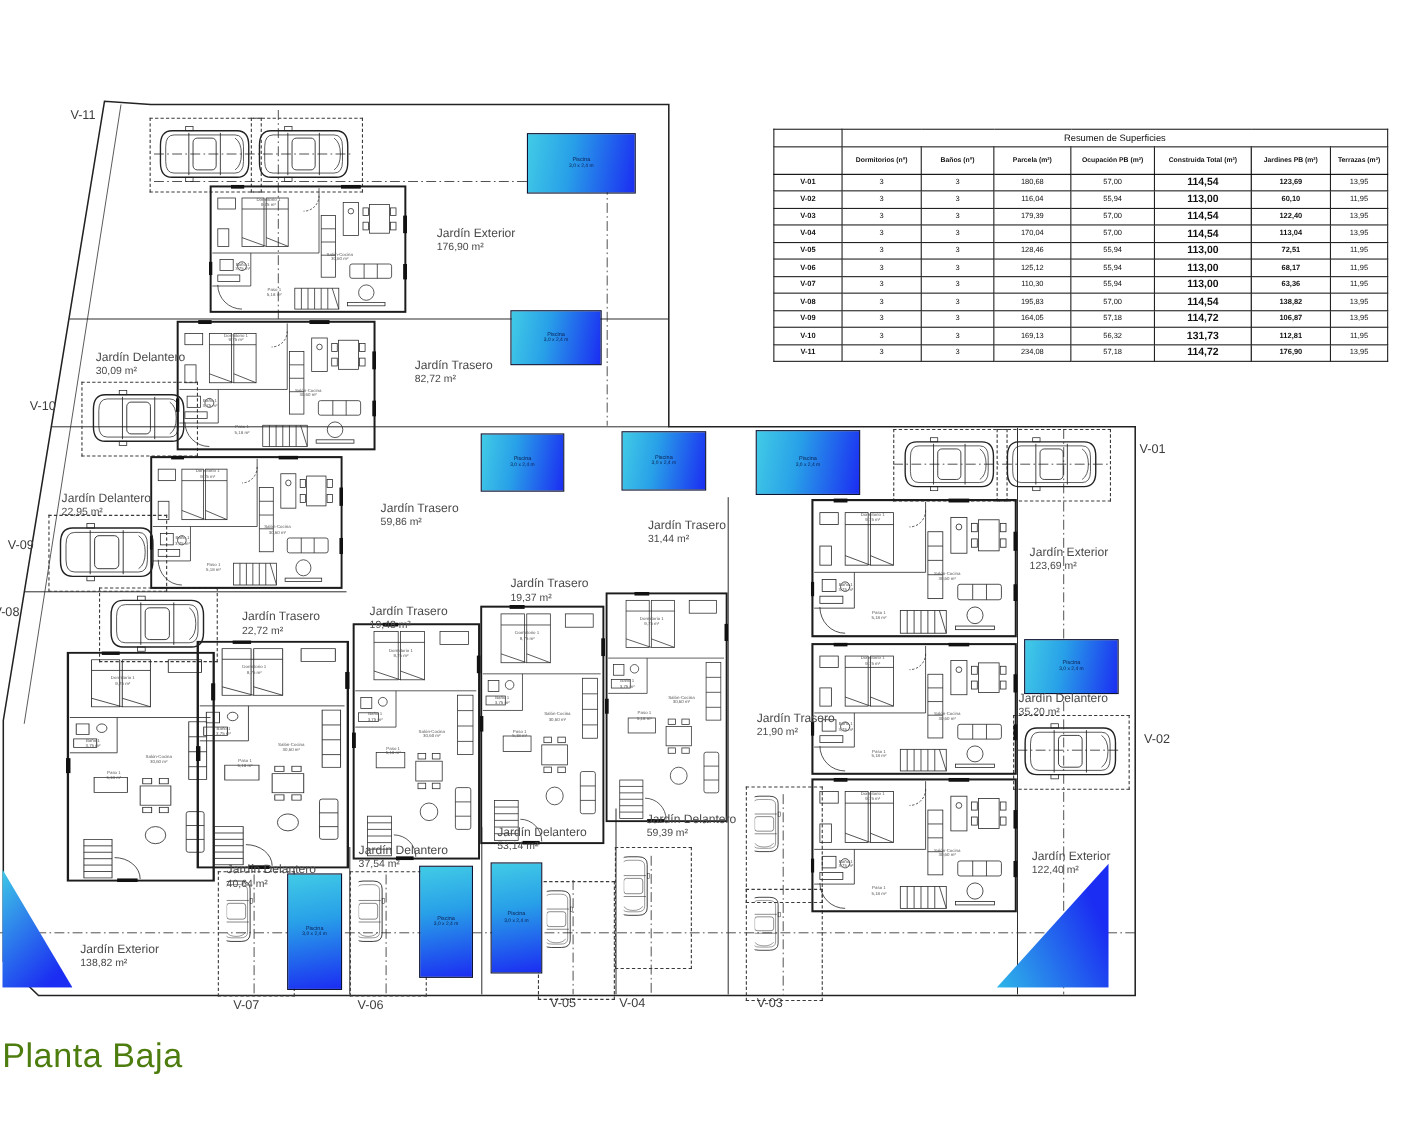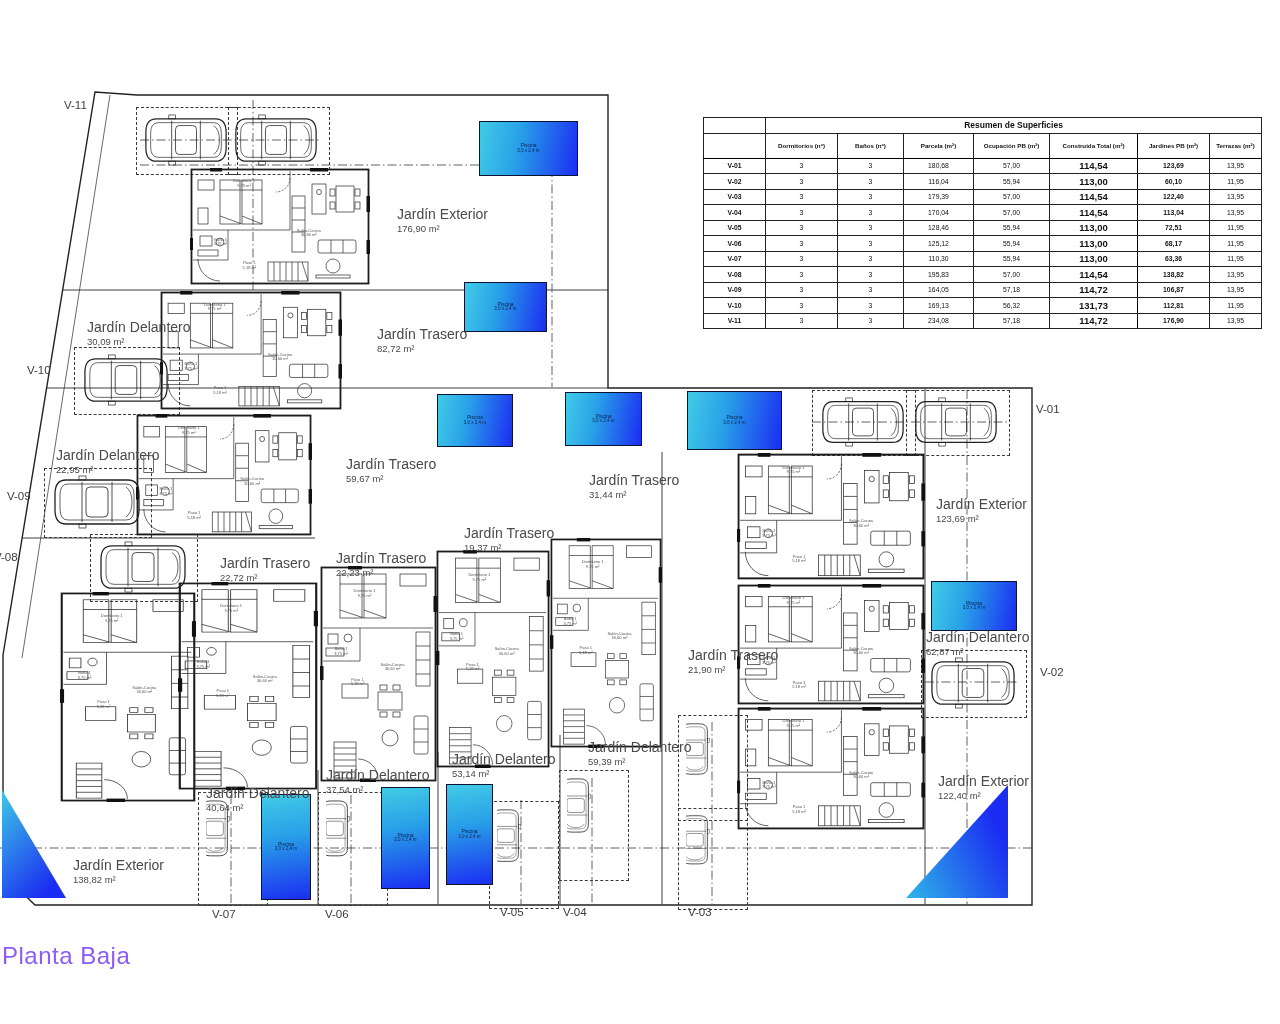--- a/index.html
+++ b/index.html
@@ -24,30 +24,30 @@
         align-items:center;justify-content:center;
         background:linear-gradient(100deg,#41cbe6 0%,#28a0e8 40%,#1b2df2 100%);}
   .pool.v{background:linear-gradient(170deg,#41cbe6 0%,#28a0e8 40%,#1b2df2 100%);}
   .pn{font-size:5px;color:#0b2050;line-height:1.1;}
   .pd{font-size:4.5px;color:#0b2050;line-height:1.1;}
   .tri{position:absolute;}
   .tri.bl{background:linear-gradient(135deg,#3ec9e6 0%,#1b2df2 85%);clip-path:polygon(0 0,100% 100%,0 100%);}
   .tri.br{background:linear-gradient(245deg,#1b2df2 20%,#2fb7e8 100%);clip-path:polygon(100% 0,100% 100%,0 100%);}
   
   .garden{position:absolute;color:#4a4a4a;line-height:1.3;white-space:nowrap;}
-  .gname{font-size:14px;}
+  .gname{font-size:11px;}
   .garea{font-size:9.5px;}
   .unit{position:absolute;font-size:11.5px;color:#3c3c3c;white-space:nowrap;}
-  .plan-title{position:absolute;left:2px;top:942px;font-size:24px;color:#8b5cf6;letter-spacing:.5px;}
+  .plan-title{position:absolute;left:2px;top:942px;font-size:31px;color:#4d7c0f;letter-spacing:.5px;}
   
   table.surfaces{position:absolute;left:703px;top:117px;width:558px;border-collapse:collapse;
                  table-layout:fixed;background:#fff;border:1.6px solid #000;}
   .surfaces td,.surfaces th{border:.8px solid #222;padding:0 1px;height:14.5px;text-align:center;
                  font-size:6.8px;font-weight:400;color:#111;overflow:hidden;}
-  .surfaces .t-title{font-size:8.5px;font-weight:700;}
+  .surfaces .t-title{font-size:8.5px;font-weight:400;}
   .surfaces th.h{font-size:6.2px;font-weight:600;height:24px;}
   .surfaces td.c0{font-weight:700;}
   .surfaces .c5{font-weight:700;font-size:9.5px;border-left:1.6px solid #000;border-right:1.6px solid #000;}
   .surfaces td.c6{font-weight:700;}
   .surfaces thead tr:last-child th{border-bottom:1.2px solid #000;}
 </style>
 </head>
 <body>
 
 <div id="stage">
@@ -450,49 +450,49 @@
       <div class="garden" style="left: 377px; top: 325px;">
         <div class="gname">Jardín Trasero</div>
         <div class="garea">82,72 m²</div>
       </div>
       <div class="garden" style="left: 56px; top: 446px;">
         <div class="gname">Jardín Delantero</div>
         <div class="garea">22,95 m²</div>
       </div>
       <div class="garden" style="left: 346px; top: 455px;">
         <div class="gname">Jardín Trasero</div>
-        <div class="garea">59,67 m²</div>
+        <div class="garea">59,86 m²</div>
       </div>
       <div class="garden" style="left: 589px; top: 471px;">
         <div class="gname">Jardín Trasero</div>
         <div class="garea">31,44 m²</div>
       </div>
       <div class="garden" style="left: 464px; top: 524px;">
         <div class="gname">Jardín Trasero</div>
         <div class="garea">19,37 m²</div>
       </div>
       <div class="garden" style="left: 336px; top: 549px;">
         <div class="gname">Jardín Trasero</div>
-        <div class="garea">22,23 m²</div>
+        <div class="garea">19,48 m²</div>
       </div>
       <div class="garden" style="left: 220px; top: 554px;">
         <div class="gname">Jardín Trasero</div>
         <div class="garea">22,72 m²</div>
       </div>
       <div class="garden" style="left: 936px; top: 495px;">
         <div class="gname">Jardín Exterior</div>
         <div class="garea">123,69 m²</div>
       </div>
       <div class="garden" style="left: 688px; top: 646px;">
         <div class="gname">Jardín Trasero</div>
         <div class="garea">21,90 m²</div>
       </div>
       <div class="garden" style="left: 926px; top: 628px;">
         <div class="gname">Jardín Delantero</div>
-        <div class="garea">62,87 m²</div>
+        <div class="garea">35,20 m²</div>
       </div>
       <div class="garden" style="left: 588px; top: 738px;">
         <div class="gname">Jardín Delantero</div>
         <div class="garea">59,39 m²</div>
       </div>
       <div class="garden" style="left: 452px; top: 750px;">
         <div class="gname">Jardín Delantero</div>
         <div class="garea">53,14 m²</div>
       </div>
       <div class="garden" style="left: 326px; top: 766px;">

